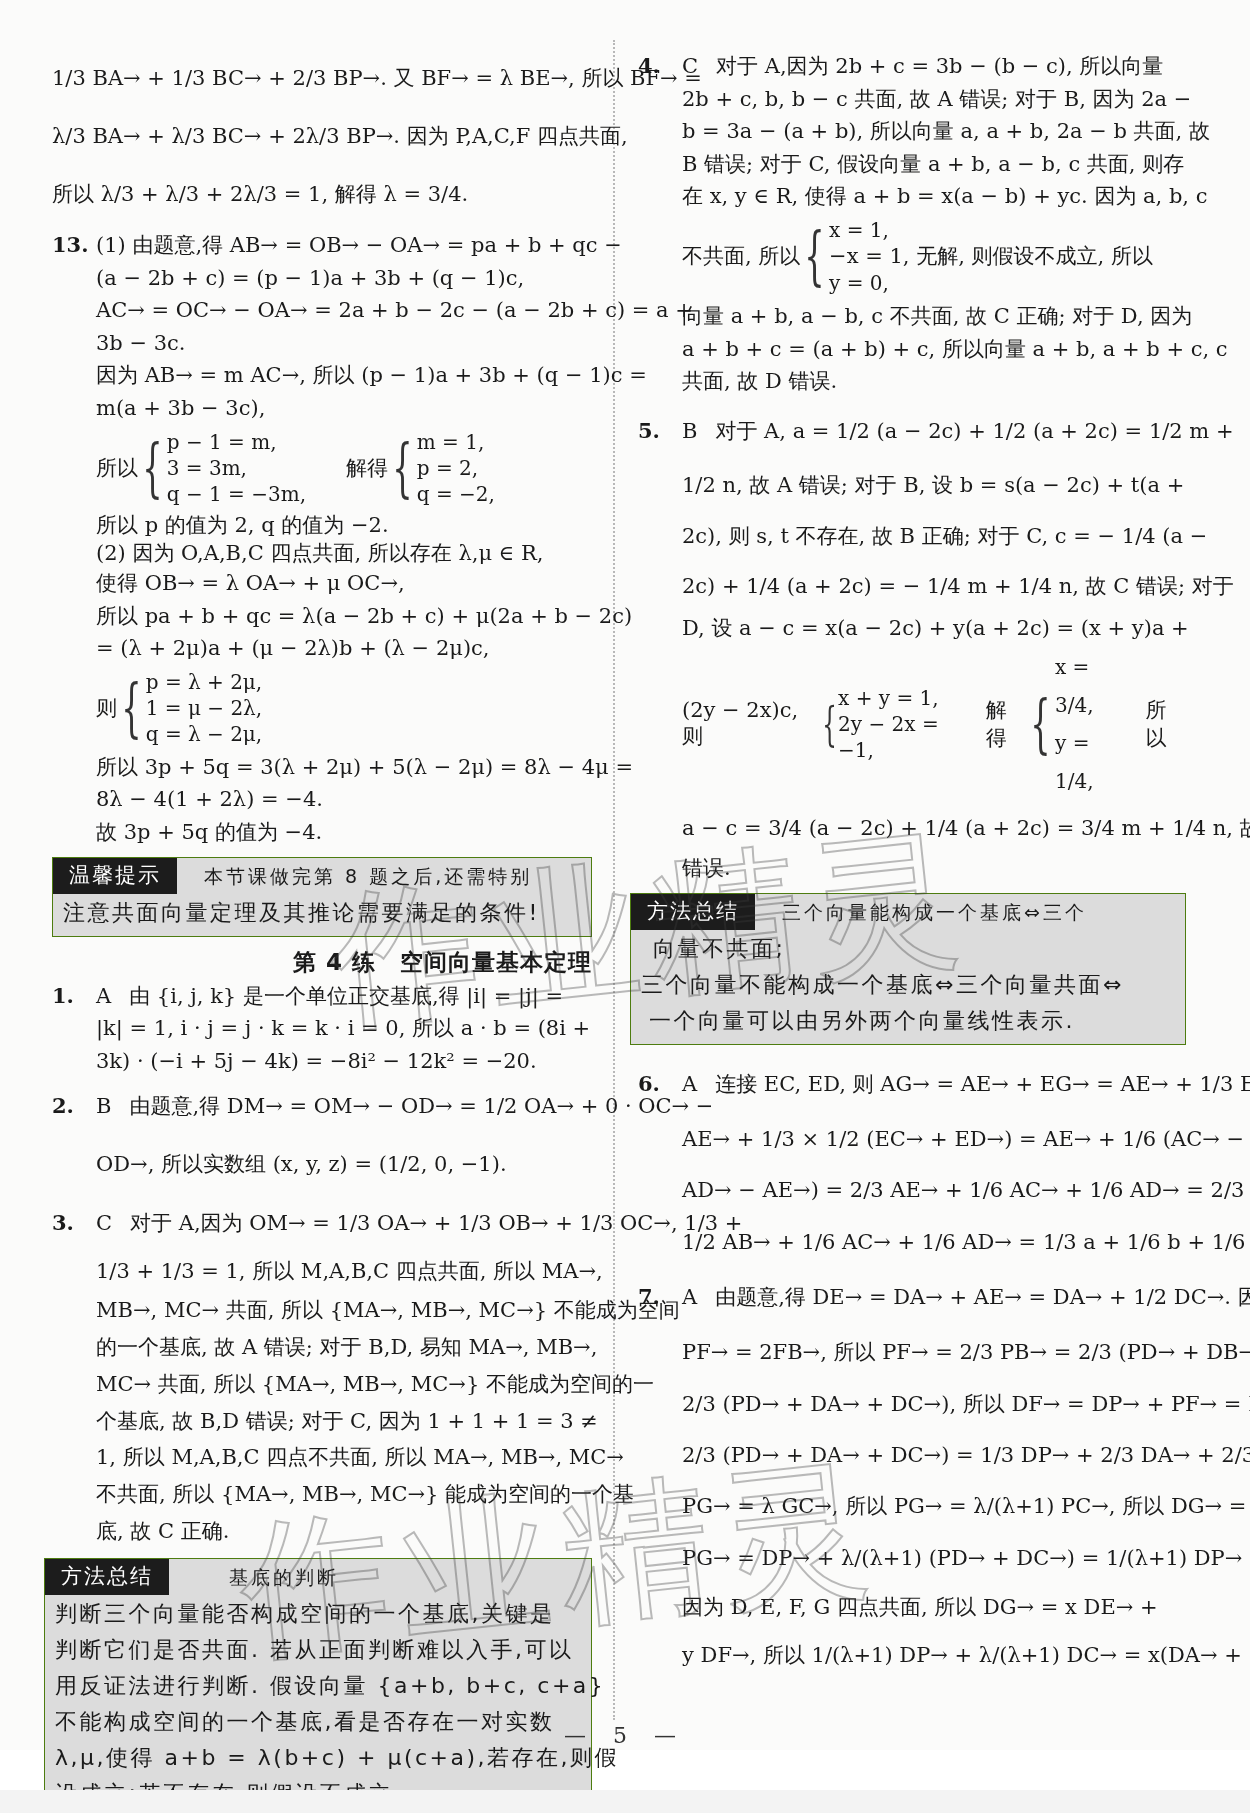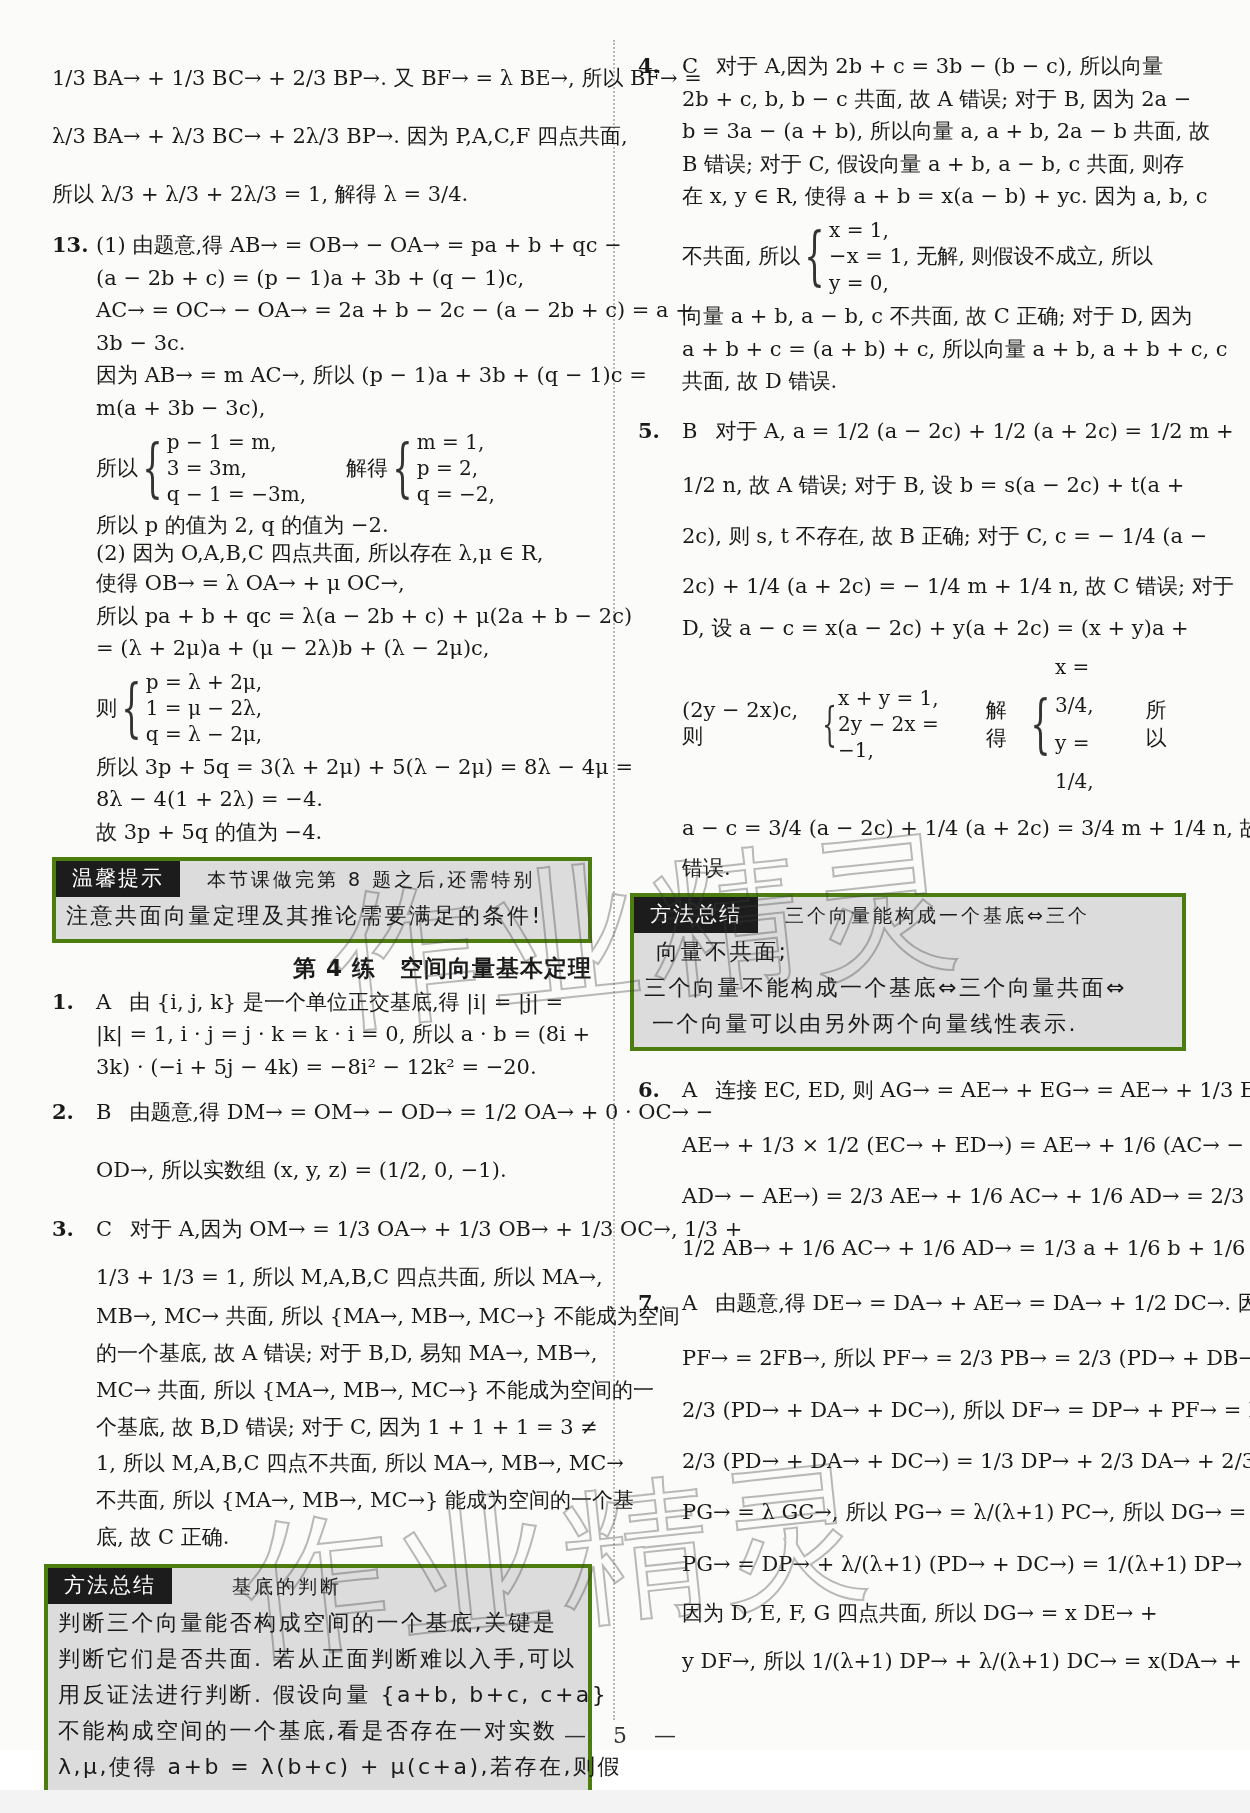--- a/index.html
+++ b/index.html
@@ -26,21 +26,21 @@
   .indent { padding-left: 44px; }
   .qnum { display: inline-block; width: 44px; font-weight: bold; margin-left: 0; }
   .ans { margin-right: 18px; }
   .brace-block { display: flex; align-items: center; margin: 4px 0; }
   .brace-block .lbl { font-size: 21px; }
   .brace { font-size: 64px; line-height: 1; transform: scaleX(0.5); margin: 0 -6px; font-weight: 100; color: #333; }
   .brace.sm { font-size: 46px; }
   .sys { display: flex; flex-direction: column; font-size: 20px; line-height: 1.3; }
   .gap { width: 40px; }
   .tip-box {
-    background: #dcdcdc; border: 4px solid #4d7c0f; margin: 8px 0 10px 0; padding: 0 0 6px 0;
+    background: #dcdcdc; border: 1px solid #4d7c0f; margin: 8px 0 10px 0; padding: 0 0 6px 0;
     font-family: "DejaVu Sans", "Liberation Sans", sans-serif;
   }
   .tip-head { display: flex; align-items: flex-start; }
   .tip-tag {
     background: #1c1c1c; color: #ffffff; font-size: 21px; padding: 3px 16px 5px 16px; letter-spacing: 2px;
     font-family: "DejaVu Sans", "Liberation Sans", sans-serif;
   }
   .tip-headline { font-size: 19px; padding: 6px 0 0 27px; letter-spacing: 3px; white-space: nowrap; }
   .tip-body { font-size: 22px; line-height: 1.55; padding: 2px 10px 0 10px; letter-spacing: 2.5px; white-space: nowrap; }
   .section-title {

